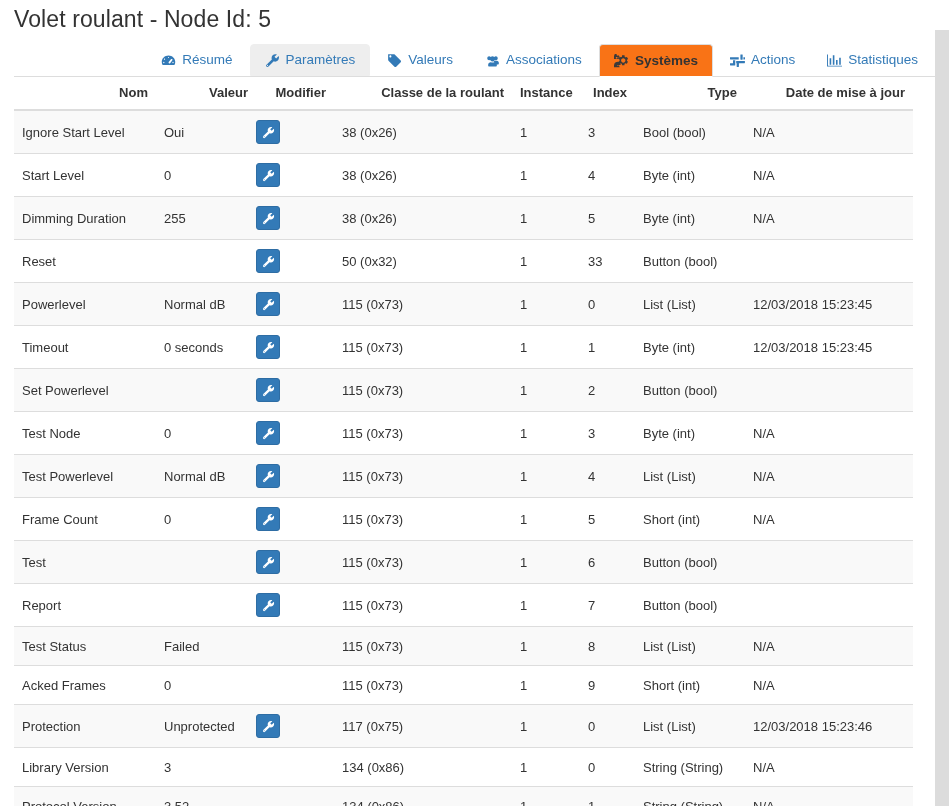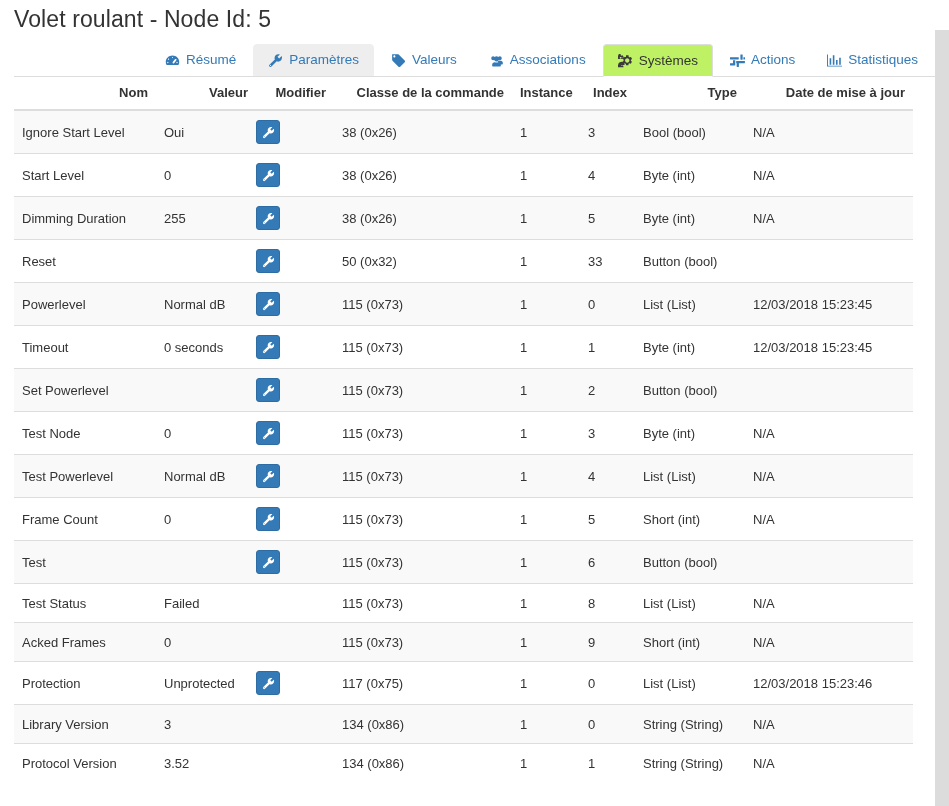--- a/index.html
+++ b/index.html
@@ -55,27 +55,27 @@
     border-radius: 4px 4px 0 0;
     background: transparent;
     white-space: nowrap;
     user-select: none;
   }
   .tab.hovered {
     background: #eeeeee;
     border-color: #eeeeee;
   }
   .tab.active {
-    background: #bef264;
+    background: #f97316;
     border: 1px solid #dddddd;
     border-bottom-color: #ffffff;
     color: #333333;
     margin-bottom: -1px;
     height: 33px;
-    font-weight: 400;
+    font-weight: 700;
   }
   .tab .ticon {
     display: inline-flex;
     align-items: center;
     justify-content: center;
     width: 15px;
     height: 15px;
     flex: 0 0 15px;
   }
   .tab .ticon svg { display: block; }
@@ -240,21 +240,21 @@
         <col class="c-inst">
           <col class="c-idx">
           <col class="c-type">
           <col class="c-date">
       </colgroup>
       <thead>
         <tr id="header-row">
             <th>Nom</th>
             <th>Valeur</th>
             <th>Modifier</th>
-            <th>Classe de la commande</th>
+            <th>Classe de la roulant</th>
             <th>Instance</th>
             <th>Index</th>
             <th>Type</th>
             <th>Date de mise à jour</th>
           </tr>
       </thead>
       <tbody id="table-body">
           <tr>
             <td>Ignore Start Level</td>
             <td class="val-cell">Oui</td>
@@ -403,20 +403,34 @@
                   <path d="M14.5 3.3l-2.6 2.6-1.8-1.8L12.7 1.5c-.5-.2-1-.3-1.6-.3C8.8 1.2 7 3 7 5.3c0 .5.1 1 .3 1.5L1.6 12.4c-.6.6-.6 1.5 0 2.1.6.6 1.5.6 2.1 0l5.6-5.6c.5.2 1 .3 1.5.3 2.3 0 4.1-1.8 4.1-4.1 0-.6-.1-1.2-.4-1.8zM2.7 13.8c-.3 0-.6-.3-.6-.6s.3-.6.6-.6.6.3.6.6-.3.6-.6.6z"></path>
                 </svg>
               </span></td>
             <td>115 (0x73)</td>
             <td>1</td>
             <td>6</td>
             <td>Button (bool)</td>
             <td></td>
           </tr>
           <tr>
+            <td>Report</td>
+            <td class="val-cell"></td>
+            <td class="mod-cell"><span class="wrench-btn">
+                <svg width="13" height="13" viewBox="0 0 16 16">
+                  <path d="M14.5 3.3l-2.6 2.6-1.8-1.8L12.7 1.5c-.5-.2-1-.3-1.6-.3C8.8 1.2 7 3 7 5.3c0 .5.1 1 .3 1.5L1.6 12.4c-.6.6-.6 1.5 0 2.1.6.6 1.5.6 2.1 0l5.6-5.6c.5.2 1 .3 1.5.3 2.3 0 4.1-1.8 4.1-4.1 0-.6-.1-1.2-.4-1.8zM2.7 13.8c-.3 0-.6-.3-.6-.6s.3-.6.6-.6.6.3.6.6-.3.6-.6.6z"></path>
+                </svg>
+              </span></td>
+            <td>115 (0x73)</td>
+            <td>1</td>
+            <td>7</td>
+            <td>Button (bool)</td>
+            <td></td>
+          </tr>
+          <tr>
             <td>Test Status</td>
             <td class="val-cell">Failed</td>
             <td class="mod-cell"></td>
             <td>115 (0x73)</td>
             <td>1</td>
             <td>8</td>
             <td>List (List)</td>
             <td>N/A</td>
           </tr>
           <tr>

